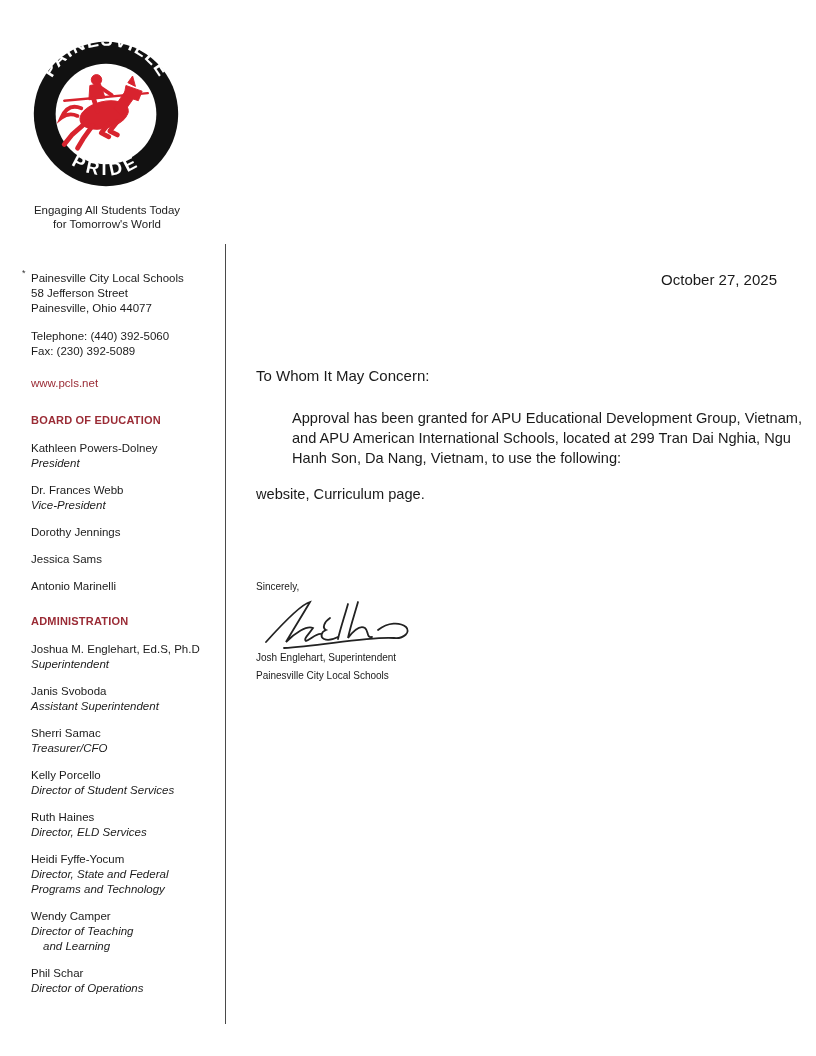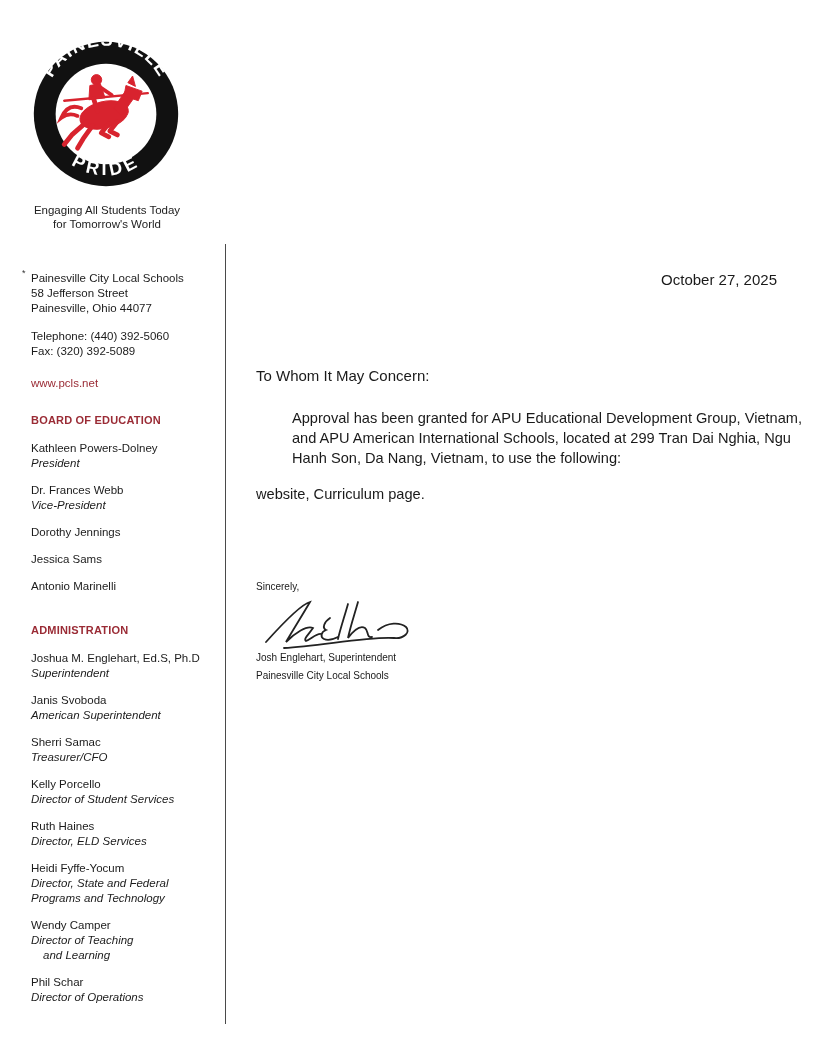--- a/index.html
+++ b/index.html
@@ -10,21 +10,21 @@
 
   .divider{position:absolute;left:225px;top:244px;width:1px;height:780px;background:#4a4a4a;}
 
   .footnote-mark{position:absolute;left:22px;top:268px;font-size:9px;color:#333;}
 
   .sidebar{position:absolute;left:31px;top:271px;width:182px;font-size:11.5px;line-height:15px;color:#1b1b1b;}
   .sb-address{margin-bottom:13px;}
   .sb-phone{margin-bottom:17px;}
   .sb-web{color:#9a2b35;margin-bottom:22px;}
   .sb-heading{color:#9a2b35;font-weight:bold;font-size:11px;letter-spacing:.2px;margin-bottom:13px;}
-  .sb-heading.admin{margin-top:29px;}
+  .sb-heading.admin{margin-top:20px;}
   .entry{margin-bottom:12px;}
   .role{font-style:italic;}
   .role.indent{padding-left:12px;}
 
   .letter-date{position:absolute;top:271px;right:39px;font-size:15px;}
   .salutation{position:absolute;left:256px;top:367px;font-size:15px;}
   .para{position:absolute;left:256px;font-size:14.6px;line-height:20px;}
   .para div{white-space:nowrap;}
   .para.p1{top:408px;margin-left:36px;}
   .para.p2{top:484px;}
@@ -79,21 +79,21 @@
 <div class="footnote-mark">*</div>
 
 <div class="sidebar">
   <div class="sb-address">
     <div>Painesville City Local Schools</div>
     <div>58 Jefferson Street</div>
     <div>Painesville, Ohio 44077</div>
   </div>
   <div class="sb-phone">
     <div>Telephone: (440) 392-5060</div>
-    <div>Fax: (320) 392-5089</div>
+    <div>Fax: (230) 392-5089</div>
   </div>
   <div class="sb-web">www.pcls.net</div>
 
   <div class="sb-heading">BOARD OF EDUCATION</div>
 
   <div class="entry">
     <div>Kathleen Powers-Dolney</div>
     <div class="role">President</div>
   </div>
   <div class="entry">
@@ -111,21 +111,21 @@
   </div>
 
   <div class="sb-heading admin">ADMINISTRATION</div>
 
   <div class="entry">
     <div>Joshua M. Englehart, Ed.S, Ph.D</div>
     <div class="role">Superintendent</div>
   </div>
   <div class="entry">
     <div>Janis Svoboda</div>
-    <div class="role">American Superintendent</div>
+    <div class="role">Assistant Superintendent</div>
   </div>
   <div class="entry">
     <div>Sherri Samac</div>
     <div class="role">Treasurer/CFO</div>
   </div>
   <div class="entry">
     <div>Kelly Porcello</div>
     <div class="role">Director of Student Services</div>
   </div>
   <div class="entry">

